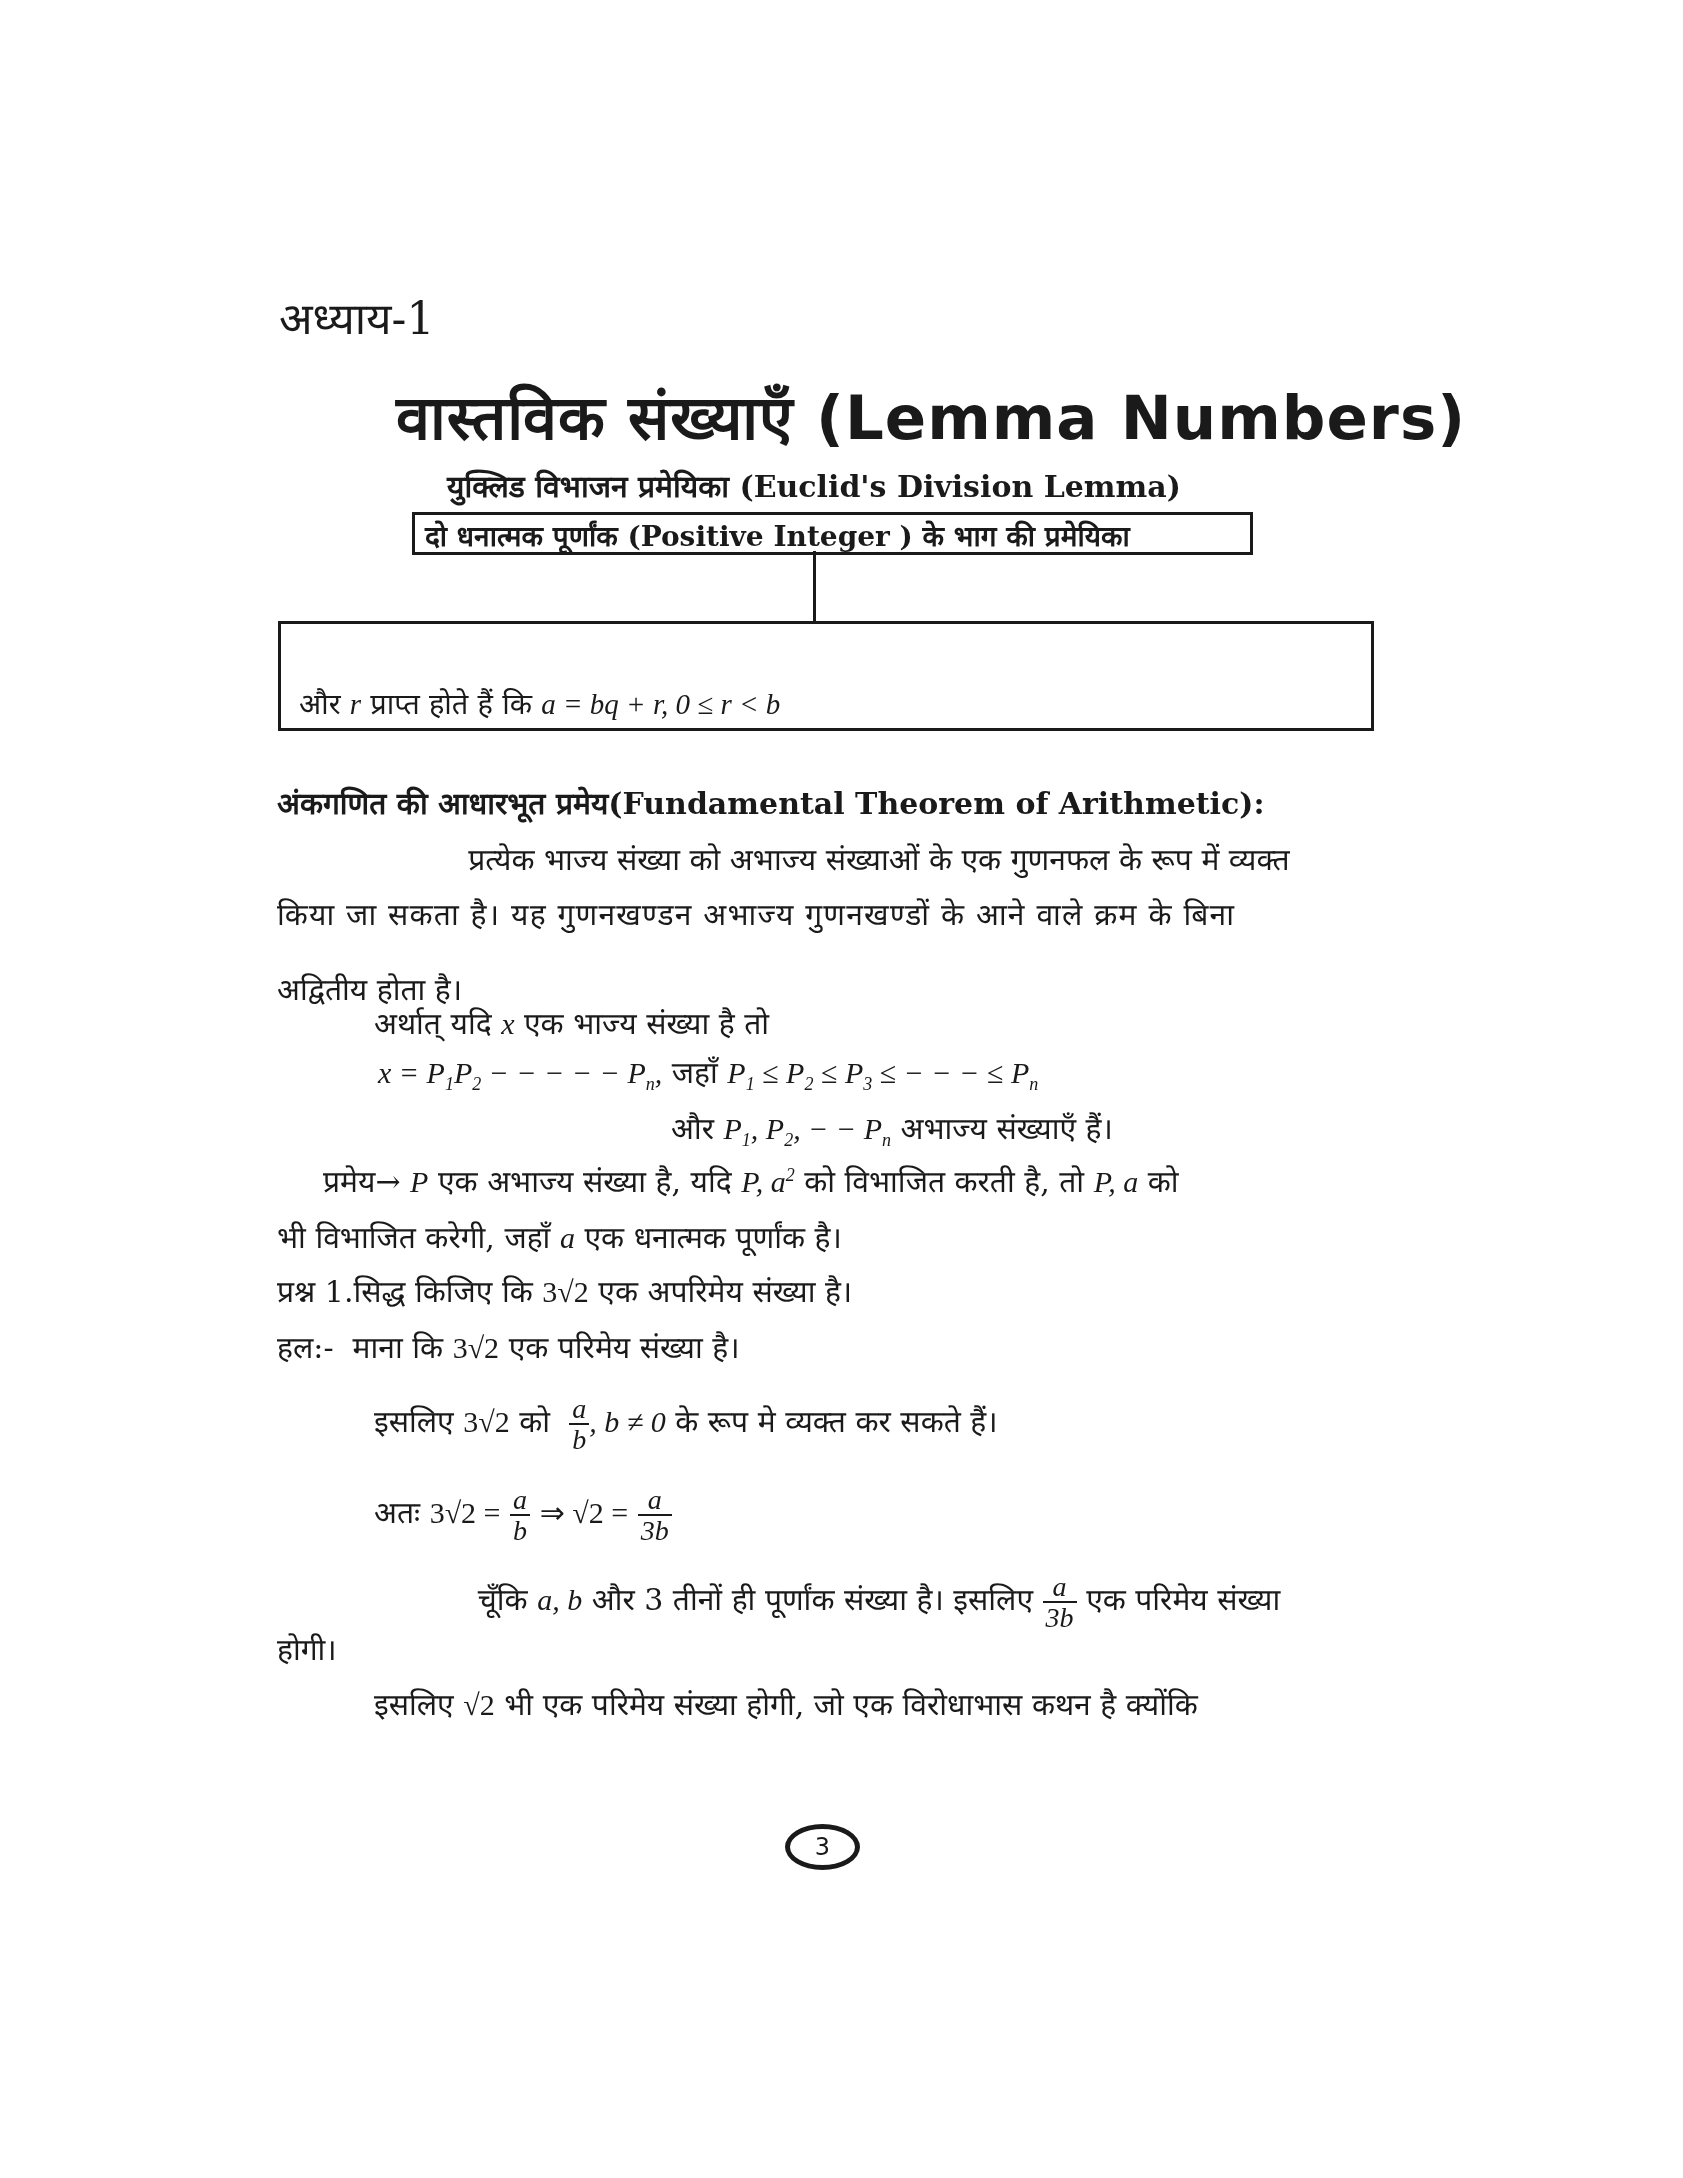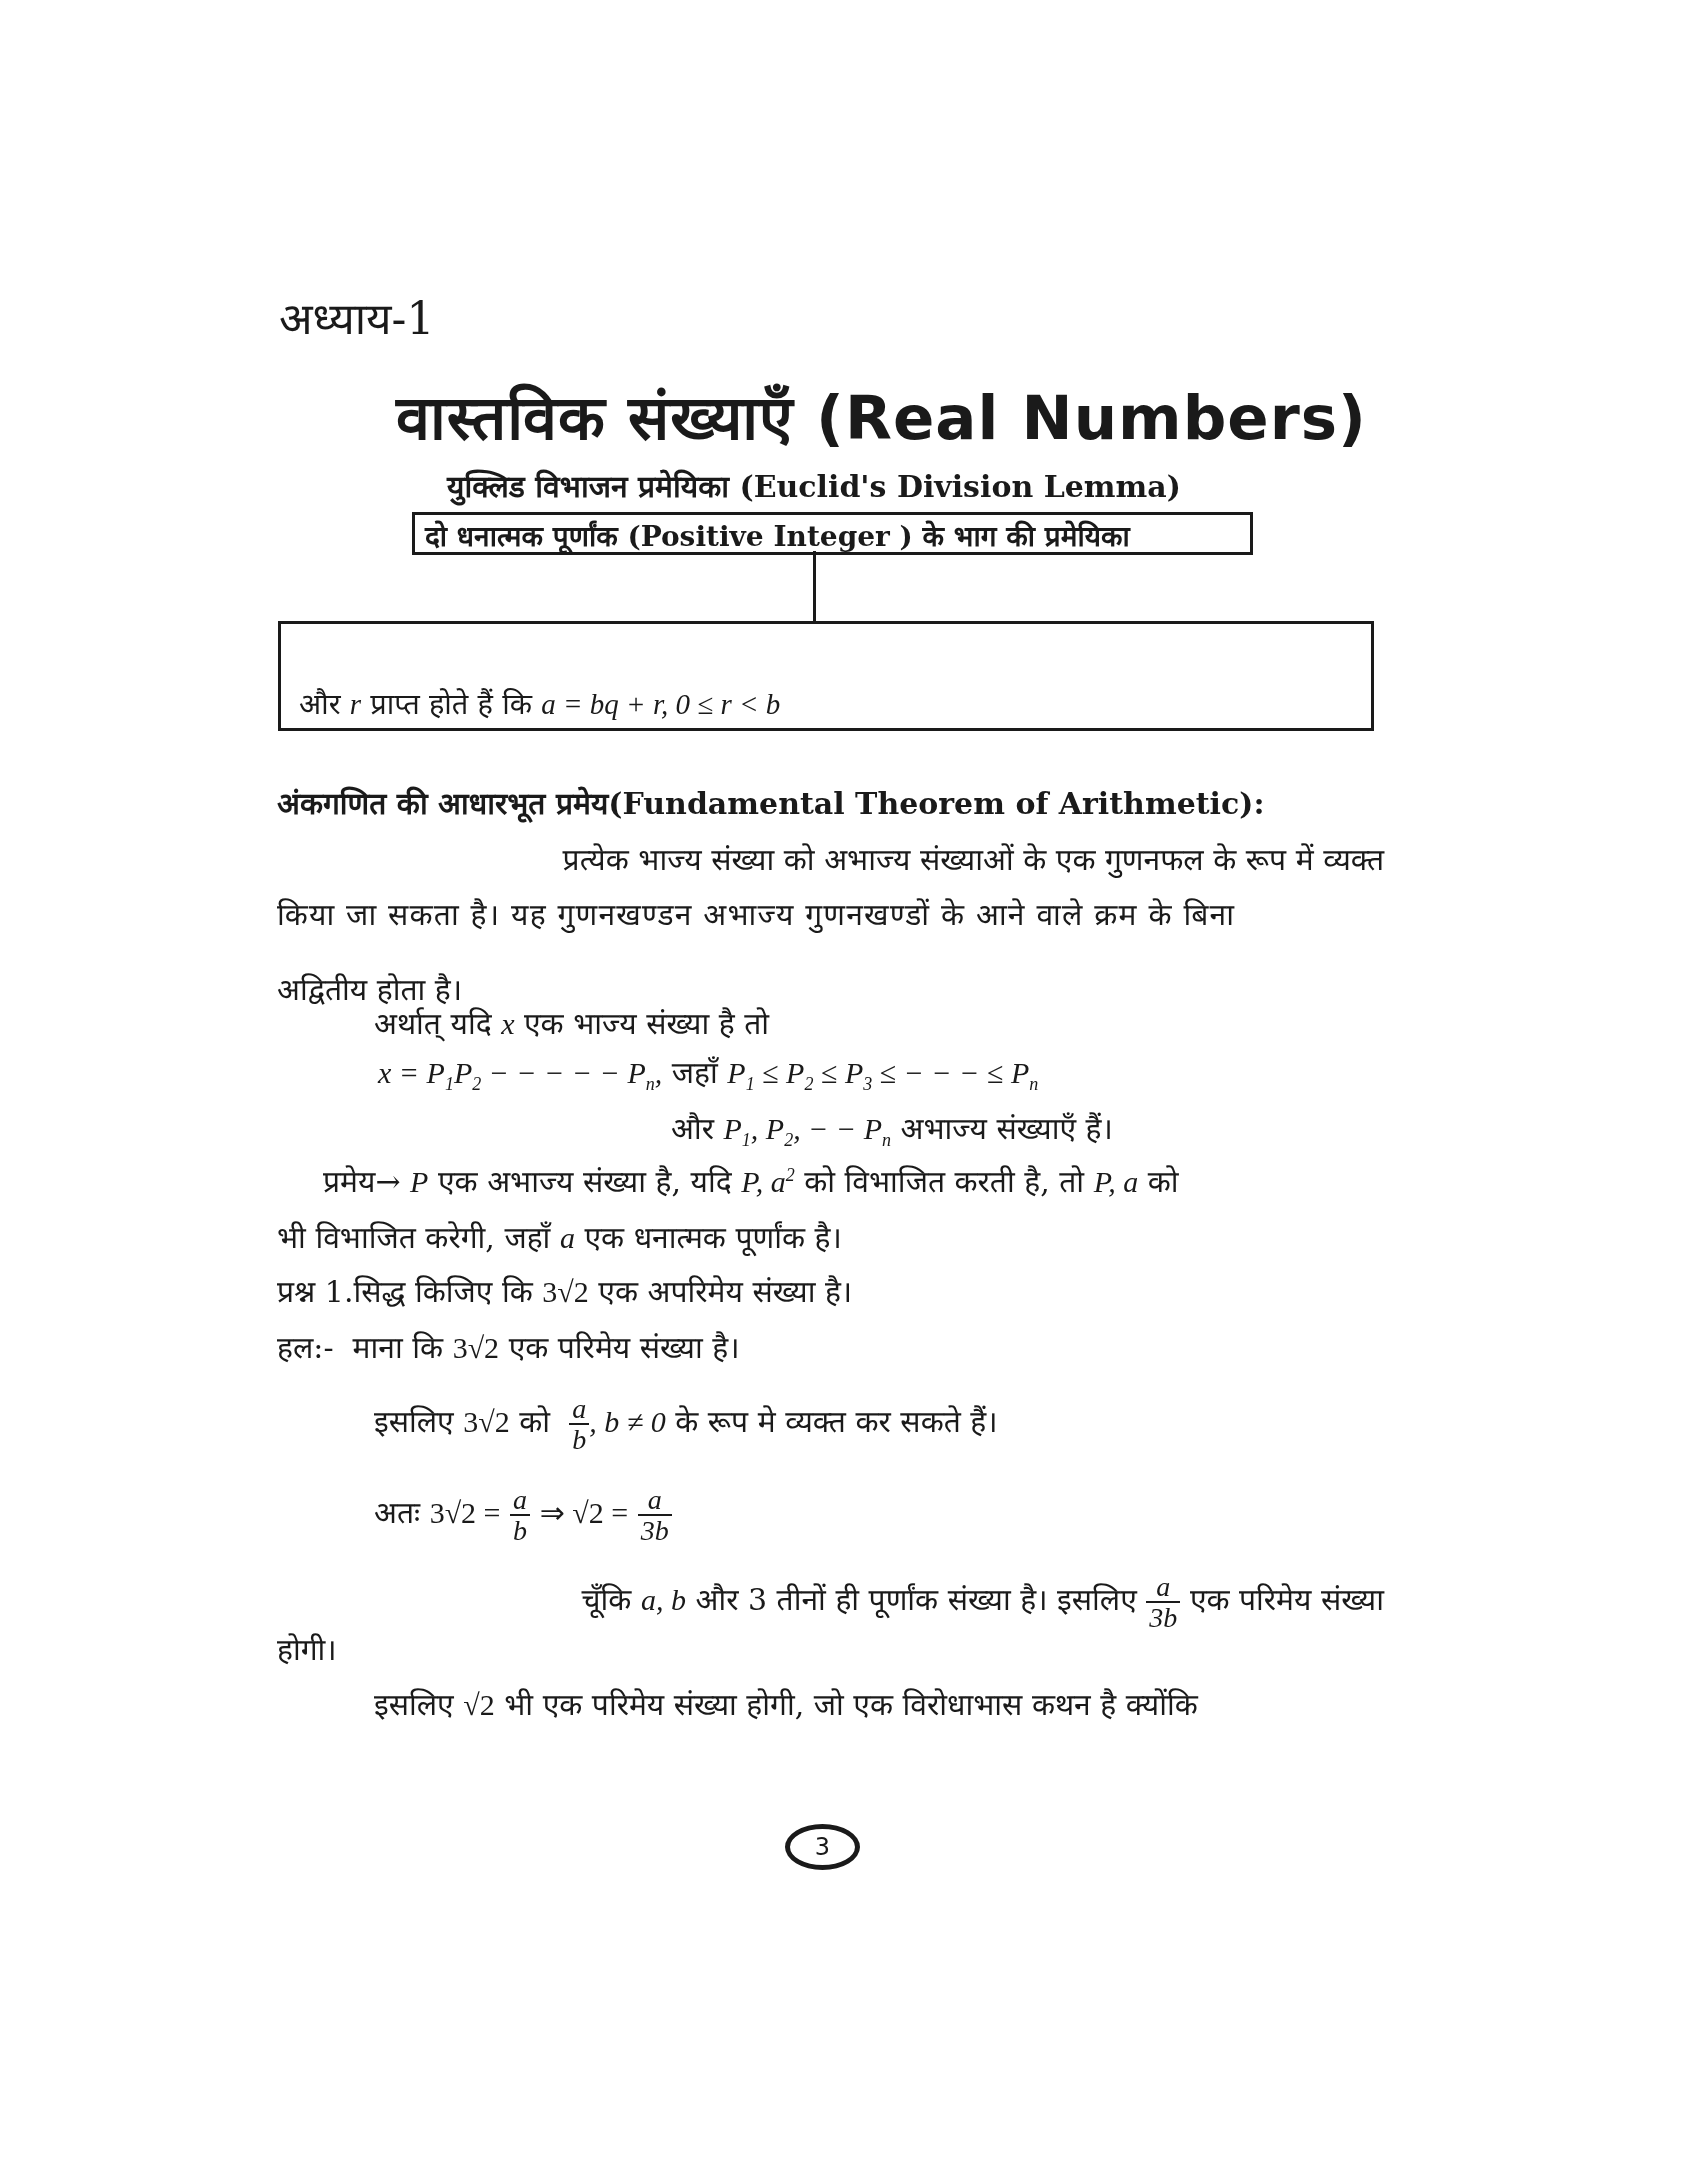--- a/index.html
+++ b/index.html
@@ -14,36 +14,36 @@
   .box1 .txt { position: absolute; left: 10px; top: 1px; font-size: 28px; font-weight: bold; white-space: nowrap; }
   .connector { position: absolute; left: 813px; top: 551px; width: 3px; height: 71px; background: #1a1a1a; }
   .box2 { position: absolute; left: 278px; top: 621px; width: 1090px; height: 104px;
           border: 3px solid #1a1a1a; }
   .box2 .l1 { position: absolute; left: 95px; top: 10px; font-size: 29px; white-space: nowrap; }
   .box2 .l2 { position: absolute; left: 18px; top: 59px; font-size: 29px; white-space: nowrap; }
   .m { font-family: "Liberation Serif", serif; font-style: italic; }
   .mr { font-family: "Liberation Serif", serif; }
   .para { font-size: 30px; }
   .heading { left: 277px; top: 782px; font-size: 30px; font-weight: bold; }
-  .justify { width: 1107px; display: flex; justify-content: flex-end; }
+  .justify { width: 1107px; display: flex; justify-content: center; }
   sub { font-size: 60%; }
   sup { font-size: 60%; }
   .frac { display: inline-flex; flex-direction: column; align-items: center; vertical-align: middle;
           font-family: "Liberation Serif", serif; font-style: italic; line-height: 1.05; font-size: 28px; }
   .frac .num { padding: 0 3px; }
   .frac .den { border-top: 2px solid #1a1a1a; padding: 0 3px; }
   .pagenum { position: absolute; left: 785px; top: 1824px; width: 65px; height: 36px;
              border: 5px solid #1a1a1a; border-radius: 50%; text-align: center;
              font-family: "DejaVu Sans", sans-serif; font-size: 24px; line-height: 36px; }
 </style>
 </head>
 <body>
 
 <div class="abs chapter">अध्याय-1</div>
-<div class="abs title">वास्तविक संख्याएँ (Real  Numbers)</div>
+<div class="abs title">वास्तविक संख्याएँ (Lemma  Numbers)</div>
 <div class="abs subtitle">युक्लिड विभाजन प्रमेयिका (Euclid's Division Lemma)</div>
 
 <div class="box1">
   <span class="txt">दो धनात्मक पूर्णांक (Positive Integer  ) के भाग की प्रमेयिका</span>
 </div>
 <div class="connector"></div>
 
 <div class="box2">
   <div class="l2">
     <span>और</span>

